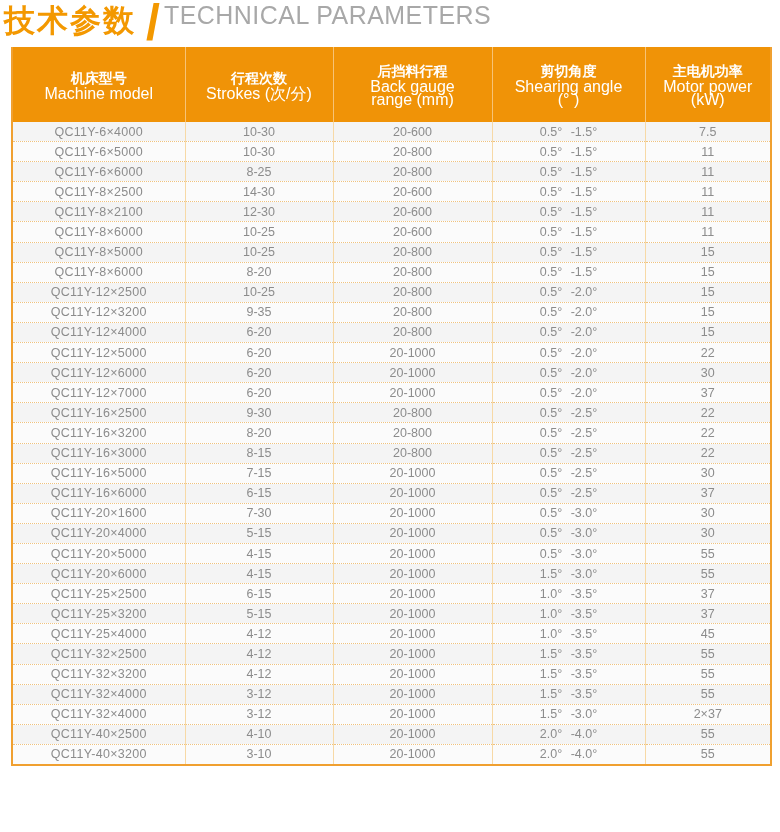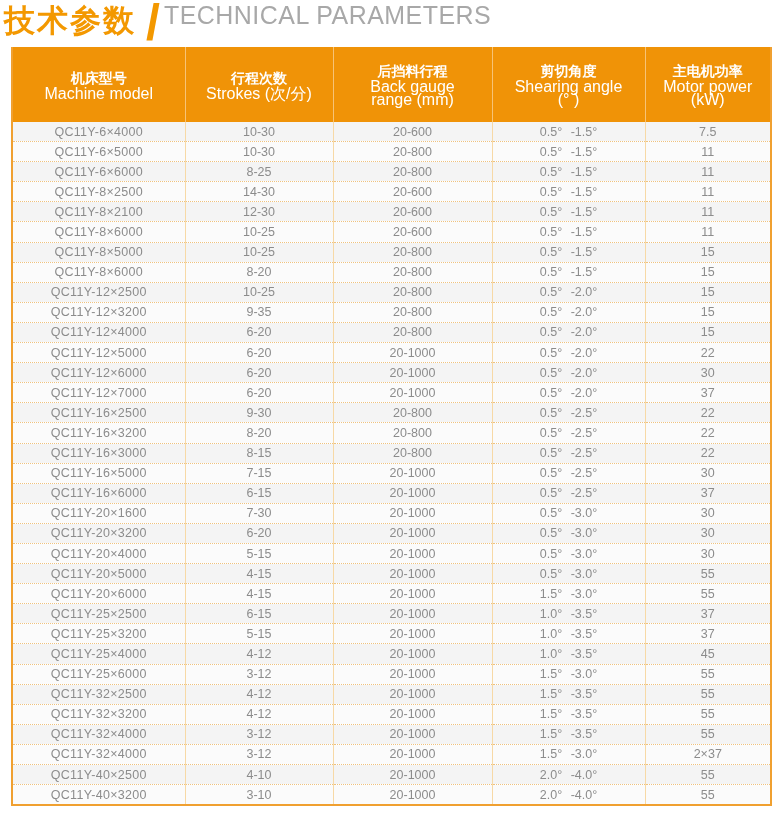--- a/index.html
+++ b/index.html
@@ -241,34 +241,27 @@
           <td class="c4">37</td>
         </tr>
         <tr>
           <td class="c0">QC11Y-20×1600</td>
           <td class="c1">7-30</td>
           <td class="c2">20-1000</td>
           <td class="c3">0.5° -3.0°</td>
           <td class="c4">30</td>
         </tr>
         <tr>
-          <td class="c0">QC11Y-20×3200</td>
-          <td class="c1">6-20</td>
+          <td class="c0">QC11Y-20×4000</td>
+          <td class="c1">5-15</td>
           <td class="c2">20-1000</td>
           <td class="c3">0.5° -3.0°</td>
           <td class="c4">30</td>
         </tr>
         <tr>
-          <td class="c0">QC11Y-20×4000</td>
-          <td class="c1">5-15</td>
-          <td class="c2">20-1000</td>
-          <td class="c3">0.5° -3.0°</td>
-          <td class="c4">30</td>
-        </tr>
-        <tr>
           <td class="c0">QC11Y-20×5000</td>
           <td class="c1">4-15</td>
           <td class="c2">20-1000</td>
           <td class="c3">0.5° -3.0°</td>
           <td class="c4">55</td>
         </tr>
         <tr>
           <td class="c0">QC11Y-20×6000</td>
           <td class="c1">4-15</td>
           <td class="c2">20-1000</td>
@@ -288,27 +281,20 @@
           <td class="c2">20-1000</td>
           <td class="c3">1.0° -3.5°</td>
           <td class="c4">37</td>
         </tr>
         <tr>
           <td class="c0">QC11Y-25×4000</td>
           <td class="c1">4-12</td>
           <td class="c2">20-1000</td>
           <td class="c3">1.0° -3.5°</td>
           <td class="c4">45</td>
-        </tr>
-        <tr>
-          <td class="c0">QC11Y-25×6000</td>
-          <td class="c1">3-12</td>
-          <td class="c2">20-1000</td>
-          <td class="c3">1.5° -3.0°</td>
-          <td class="c4">55</td>
         </tr>
         <tr>
           <td class="c0">QC11Y-32×2500</td>
           <td class="c1">4-12</td>
           <td class="c2">20-1000</td>
           <td class="c3">1.5° -3.5°</td>
           <td class="c4">55</td>
         </tr>
         <tr>
           <td class="c0">QC11Y-32×3200</td>

